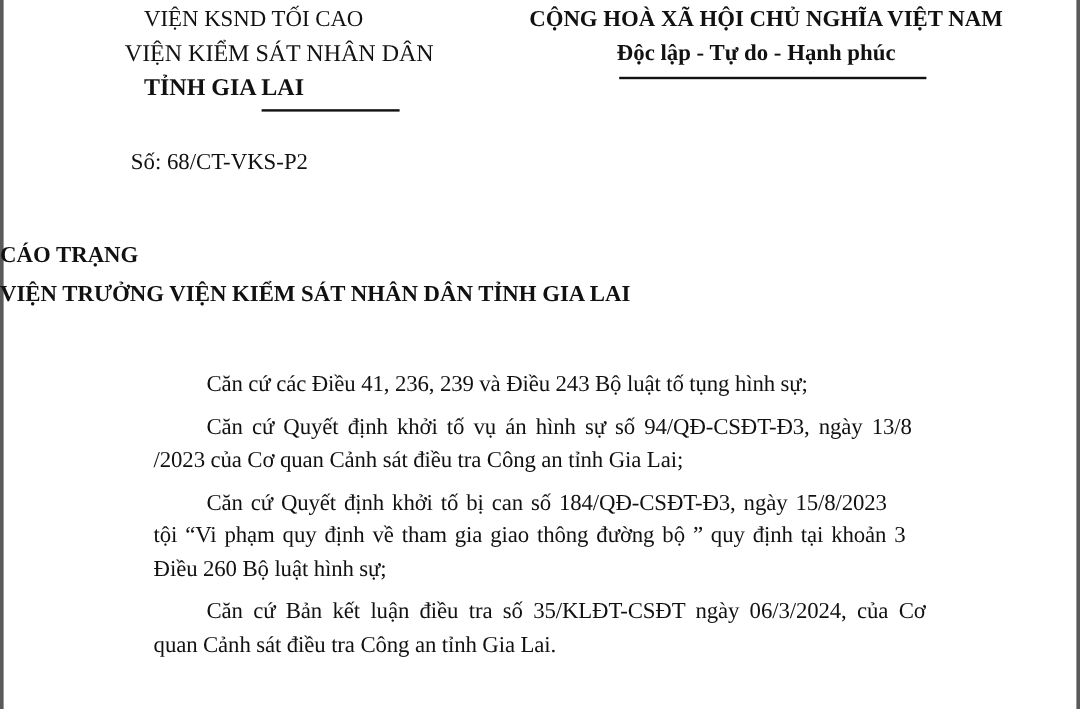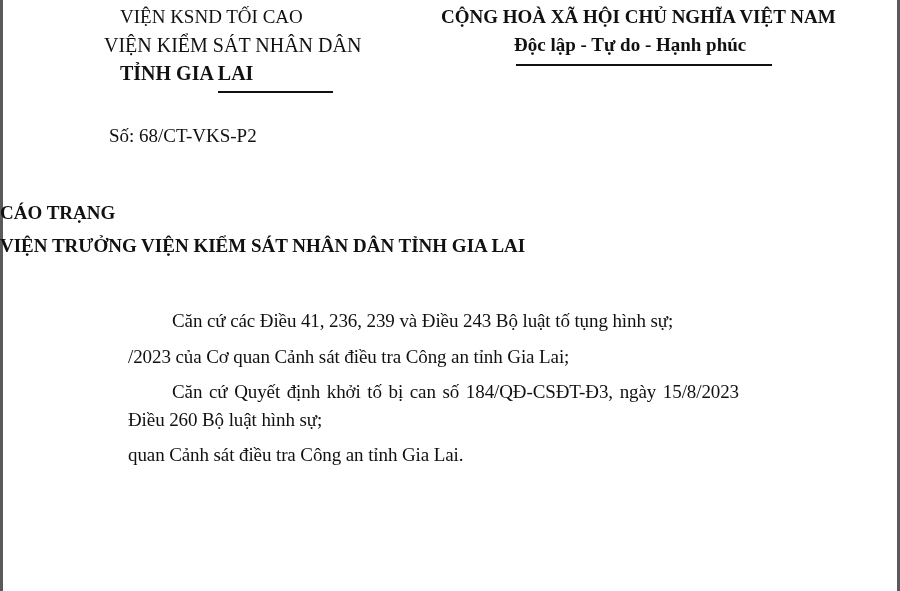--- a/index.html
+++ b/index.html
@@ -131,23 +131,26 @@
   <div class="abs underline-right"></div>
 
   <div class="abs center doc-title">CÁO TRẠNG</div>
   <div class="abs center doc-subtitle">VIỆN TRƯỞNG VIỆN KIỂM SÁT NHÂN DÂN TỈNH GIA LAI</div>
 
   <div class="body">
     <div class="para">
       <span class="para-line">Căn cứ các Điều 41, 236, 239 và Điều 243 Bộ luật tố tụng hình sự;</span>
     </div>
     <div class="para">
+      <span class="para-line" style="word-spacing:3px">Căn cứ Quyết định khởi tố vụ án hình sự số 94/QĐ-CSĐT-Đ3, ngày 13/8</span>
       <span class="para-line" style="margin-left:-44px">/2023 của Cơ quan Cảnh sát điều tra Công an tỉnh Gia Lai;</span>
     </div>
     <div class="para">
       <span class="para-line" style="word-spacing:2px">Căn cứ Quyết định khởi tố bị can số 184/QĐ-CSĐT-Đ3, ngày 15/8/2023</span>
+      <span class="para-line" style="margin-left:-44px;word-spacing:2px">tội “Vi phạm quy định về tham gia giao thông đường bộ ” quy định tại khoản 3</span>
       <span class="para-line" style="margin-left:-44px">Điều 260 Bộ luật hình sự;</span>
     </div>
     <div class="para">
+      <span class="para-line" style="word-spacing:4px">Căn cứ Bản kết luận điều tra số 35/KLĐT-CSĐT ngày 06/3/2024, của Cơ</span>
       <span class="para-line" style="margin-left:-44px">quan Cảnh sát điều tra Công an tỉnh Gia Lai.</span>
     </div>
   </div>
 </div>
 
 </body></html>

